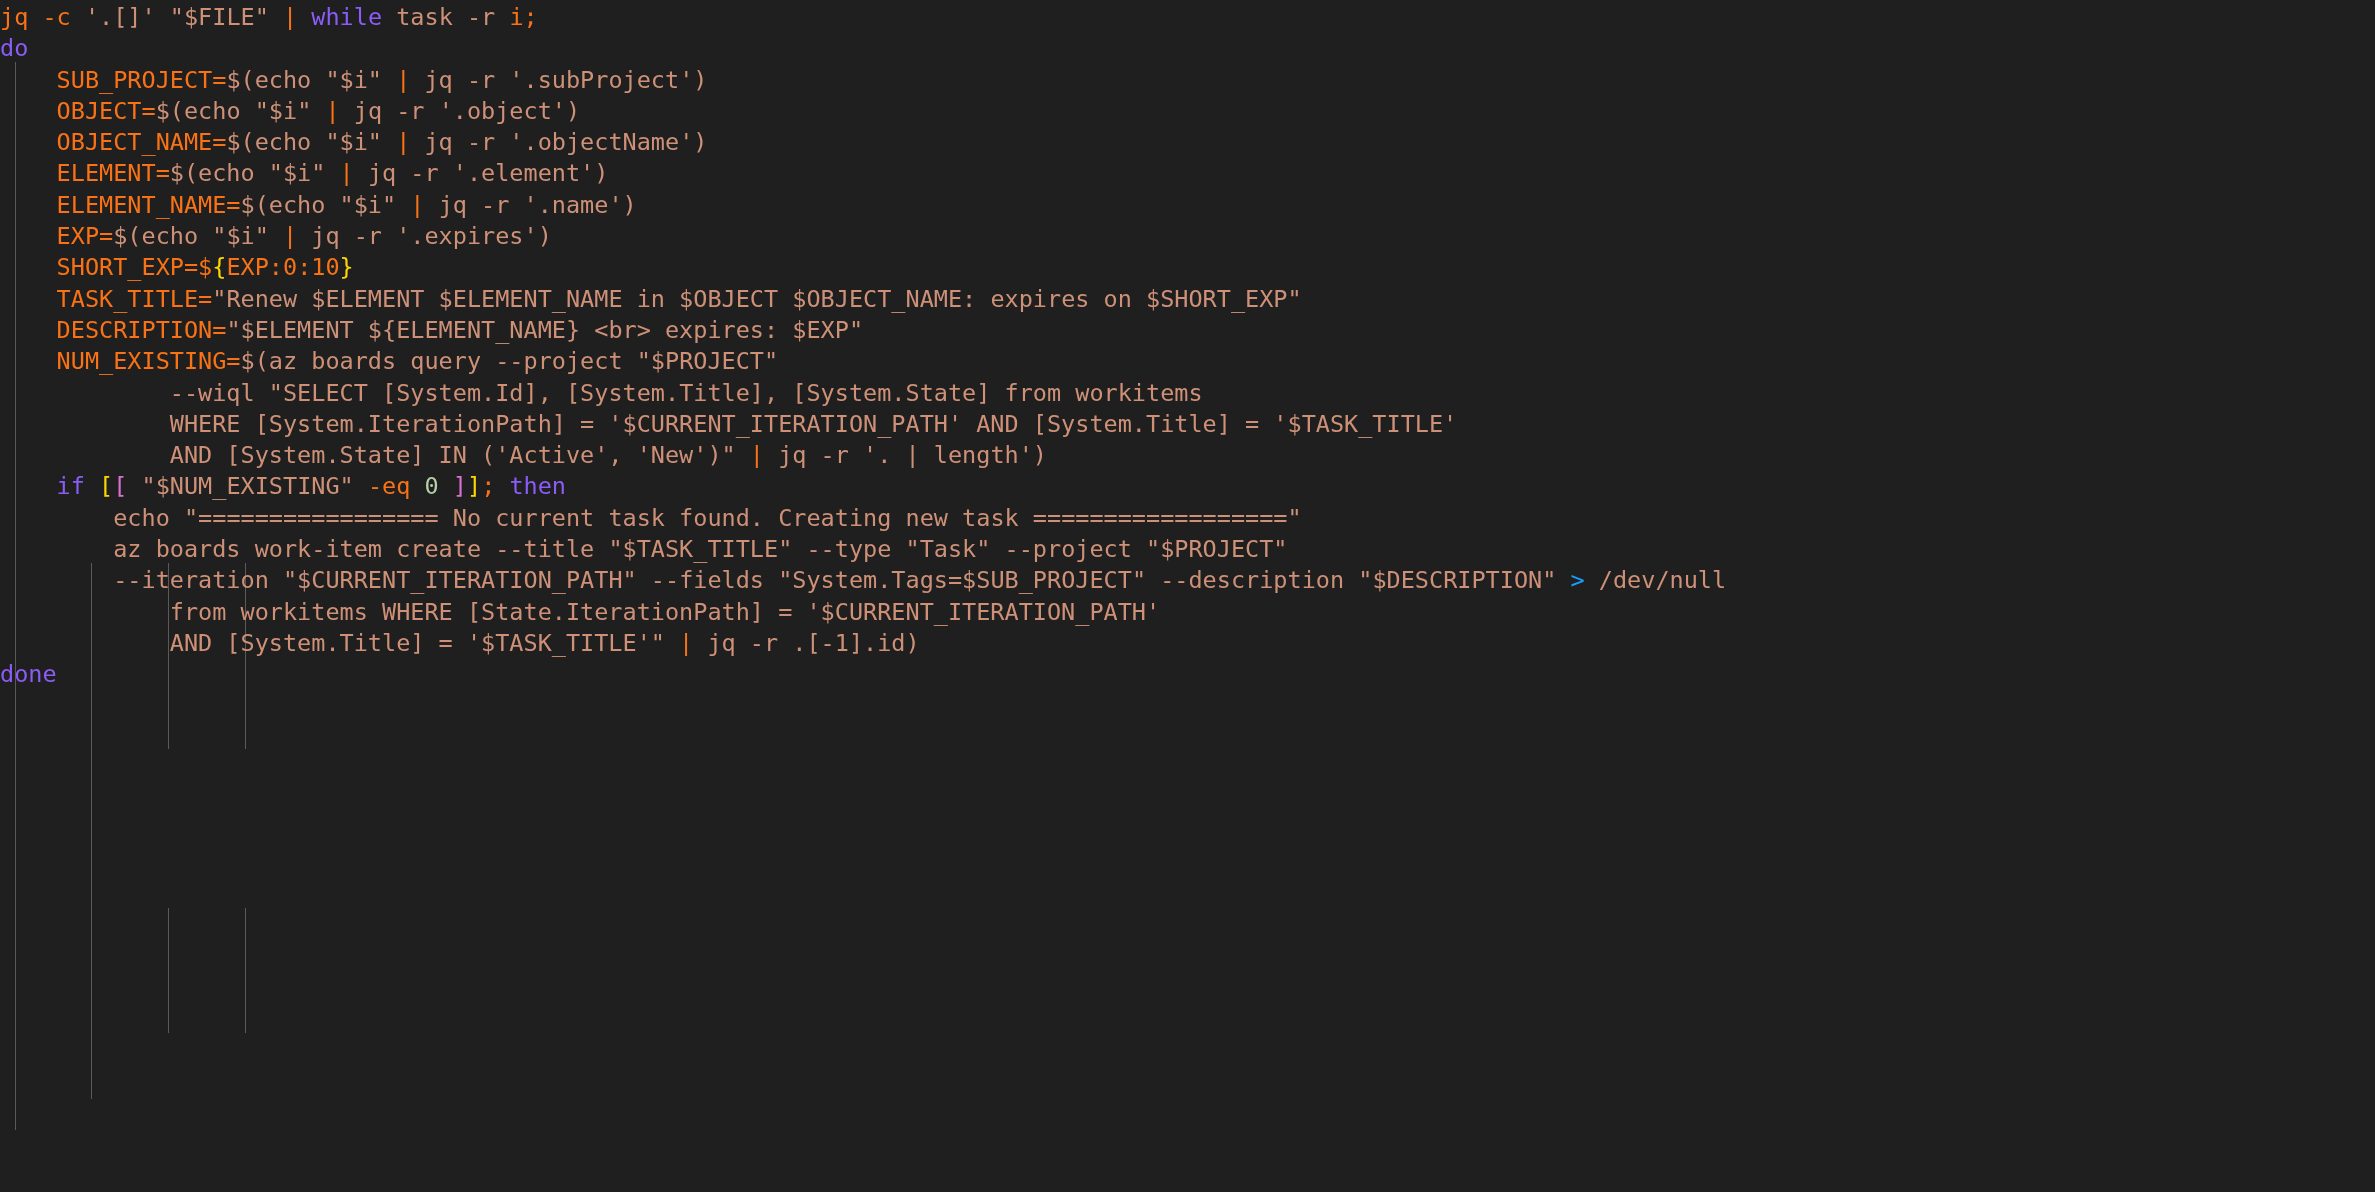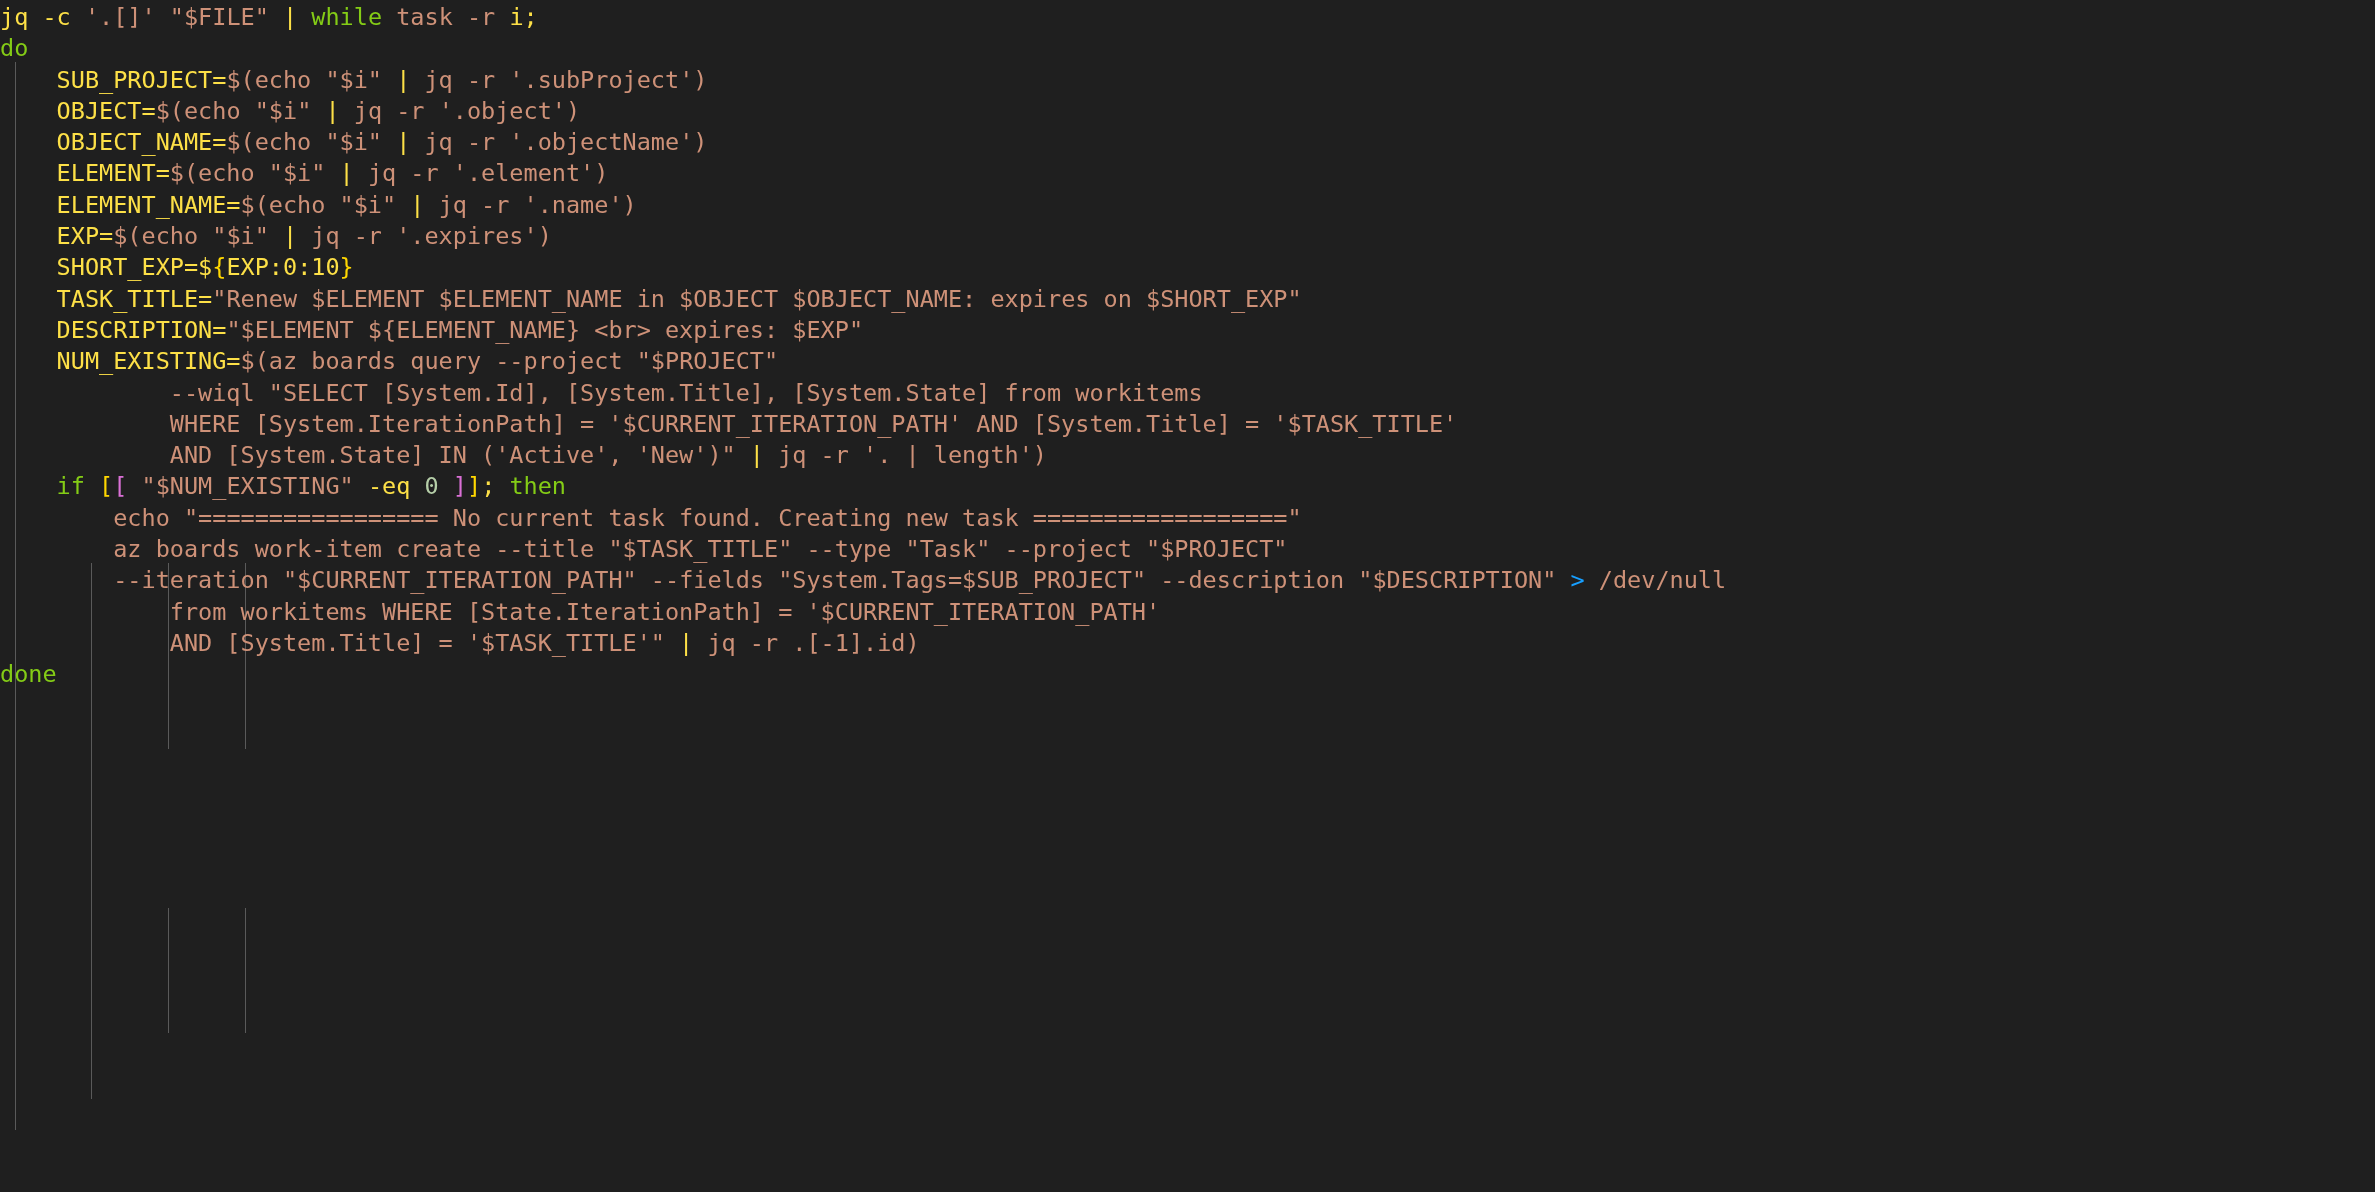--- a/index.html
+++ b/index.html
@@ -38,23 +38,23 @@
     height: 1192px;
     z-index: 1;
     pointer-events: none;
   }
   .guide {
     position: absolute;
     width: 1px;
     background: #5a5a5a;
   }
   
-  .t-plain { color: #fde047; }
+  .t-plain { color: #f97316; }
   .t-str   { color: #ce9178; }
-  .t-kw    { color: #84cc16; }
+  .t-kw    { color: #8b5cf6; }
   .t-num   { color: #b5cea8; }
   .t-br1   { color: #ffd700; }
   .t-br2   { color: #da70d6; }
   .t-br3   { color: #179fff; }
 </style>
 </head>
 <body>
 
 <div id="editor">
   <div class="guides" id="guides">

